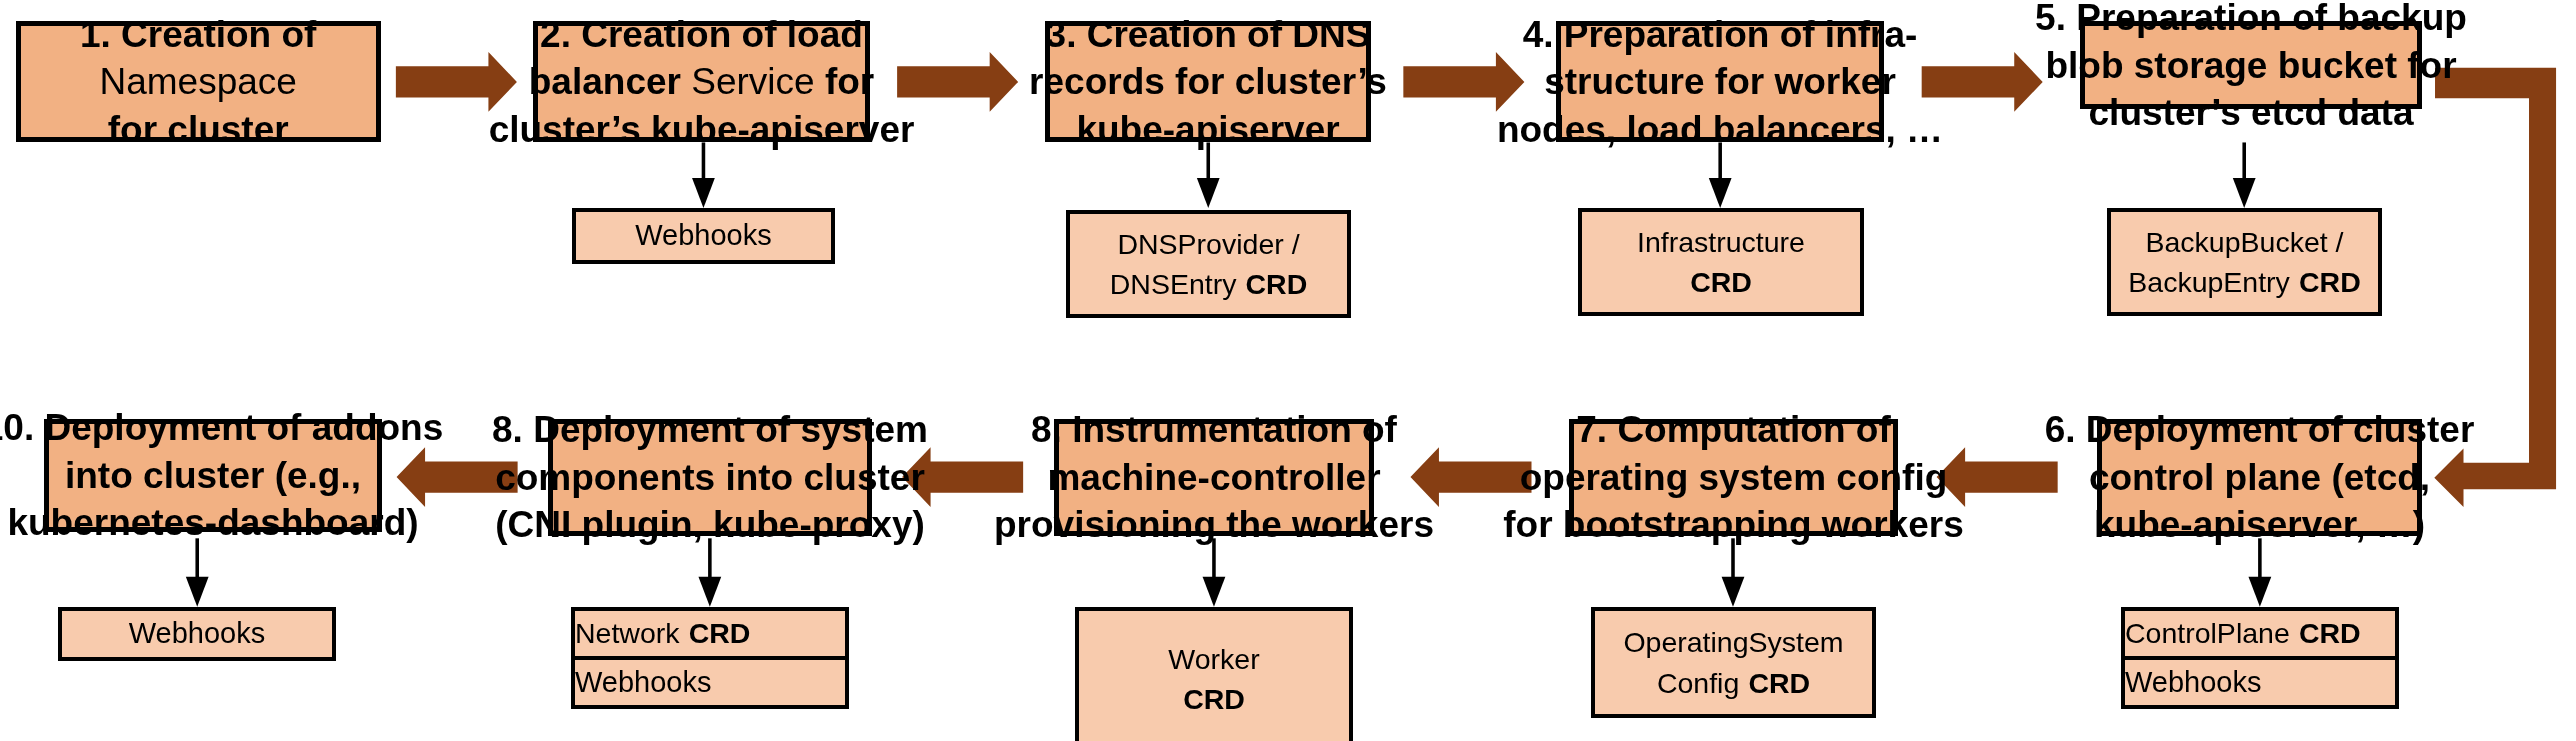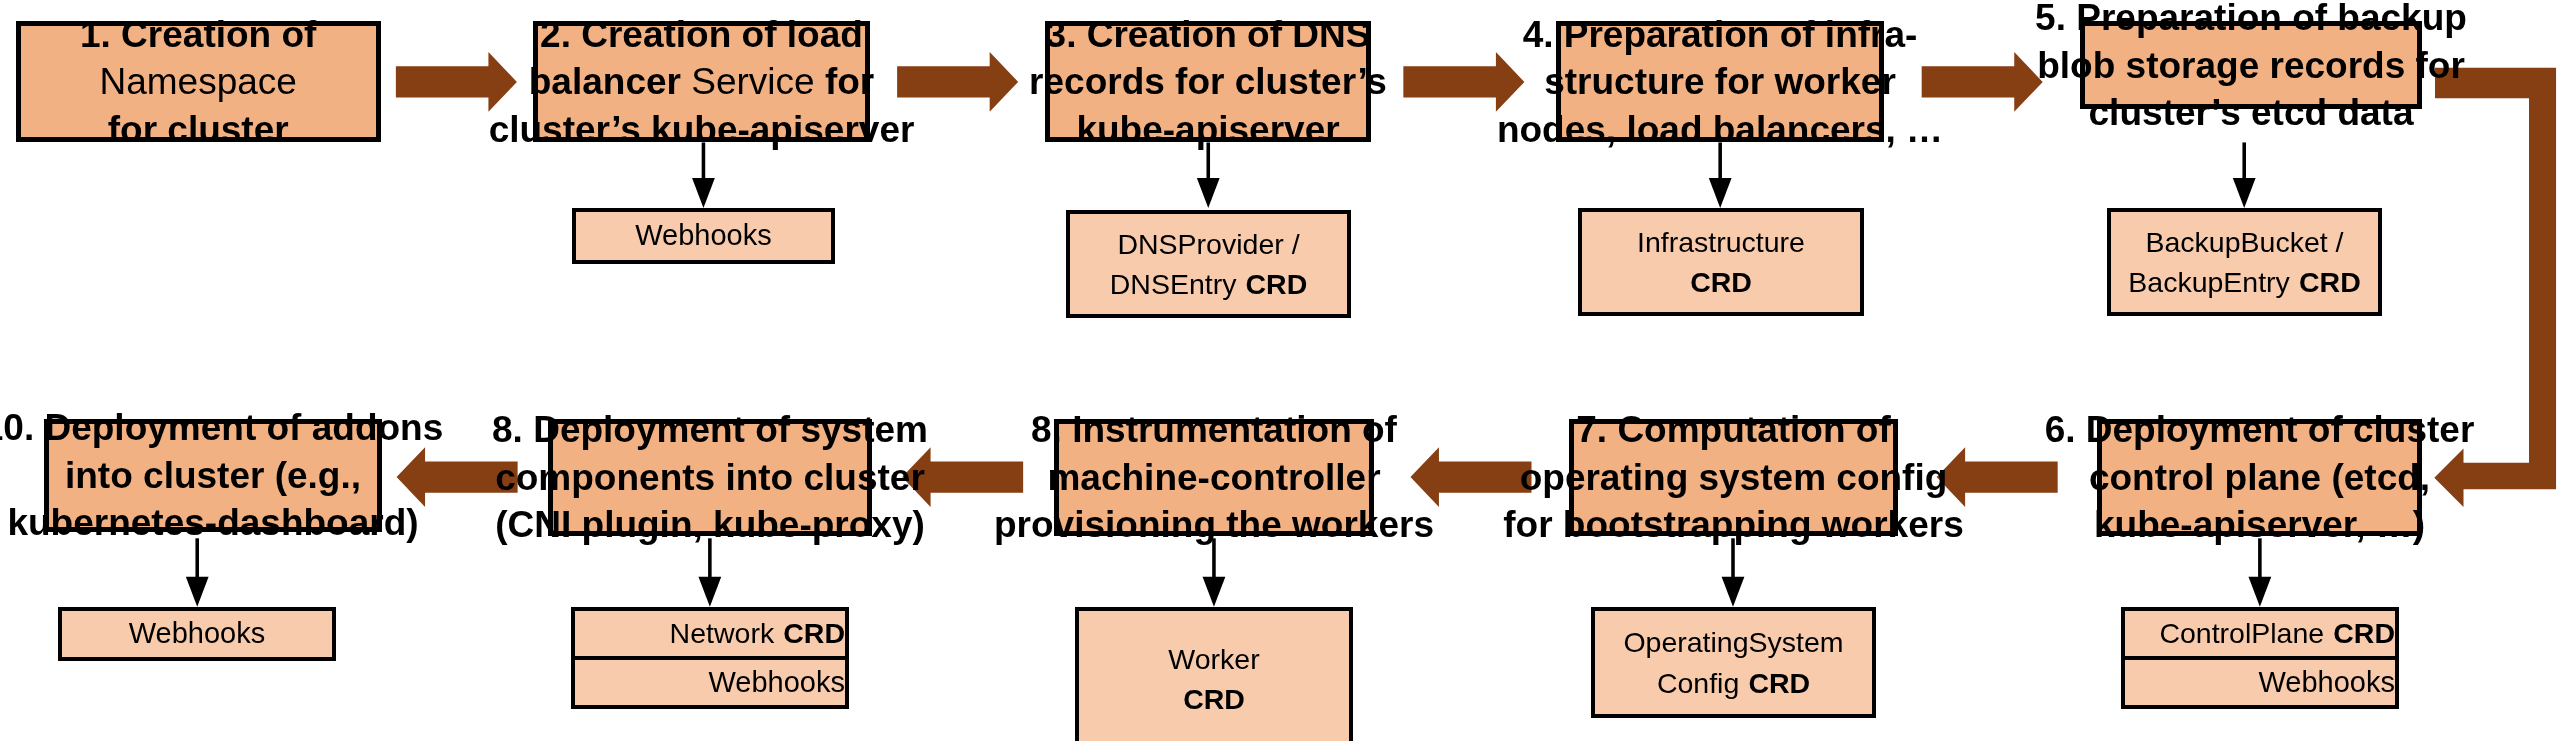--- a/index.html
+++ b/index.html
@@ -16,21 +16,21 @@
     text-align:center;font-weight:700;font-size:37px;line-height:1.28;
   }
   .sub{
     position:absolute;background:#F8CBAD;border:4.3px solid #000;
     display:flex;flex-direction:column;align-items:center;justify-content:center;
     text-align:center;font-size:28.5px;line-height:1.42;
   }
   .stack{position:absolute;}
   .stack-row{
     background:#F8CBAD;border:4.3px solid #000;height:53px;
-    display:flex;align-items:center;justify-content:flex-end;
+    display:flex;align-items:center;justify-content:flex-start;
     text-align:center;font-size:28.5px;
   }
   .stack-row + .stack-row{margin-top:-4.3px;}
   .mono{font-family:Liberation Sans, sans-serif;font-weight:400;}
   .bold{font-weight:700;font-family:"Liberation Sans","DejaVu Sans",sans-serif;}
   .crd{margin-left:0.32em;}
   .webhooks-label{font-weight:400;font-size:29px;}
   .ln{white-space:nowrap;}
 </style>
 </head>
@@ -110,21 +110,21 @@
   </div>
 
   <div class="step" style="left:1556px;top:21.4px;width:328px;height:121px">
     <div class="ln">4. Preparation of infra-</div>
     <div class="ln">structure for worker</div>
     <div class="ln">nodes, load balancers, …</div>
   </div>
 
   <div class="step" style="left:2080px;top:21.4px;width:342px;height:88px">
     <div class="ln">5. Preparation of backup</div>
-    <div class="ln">blob storage records for</div>
+    <div class="ln">blob storage bucket for</div>
     <div class="ln">cluster’s etcd data</div>
   </div>
 
   <div class="step" style="left:2097px;top:419px;width:325px;height:117px">
     <div class="ln">6. Deployment of cluster</div>
     <div class="ln">control plane (etcd,</div>
     <div class="ln">kube-apiserver, …)</div>
   </div>
 
   <div class="step" style="left:1569px;top:419px;width:329px;height:117px">

